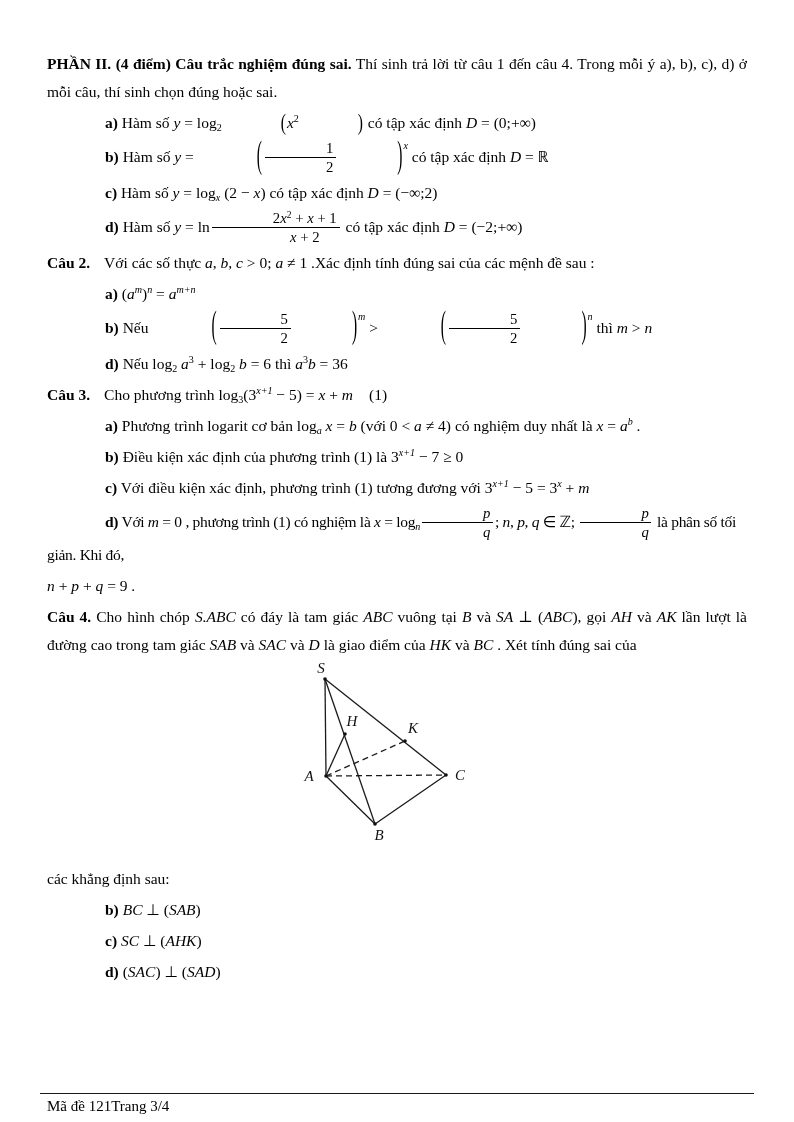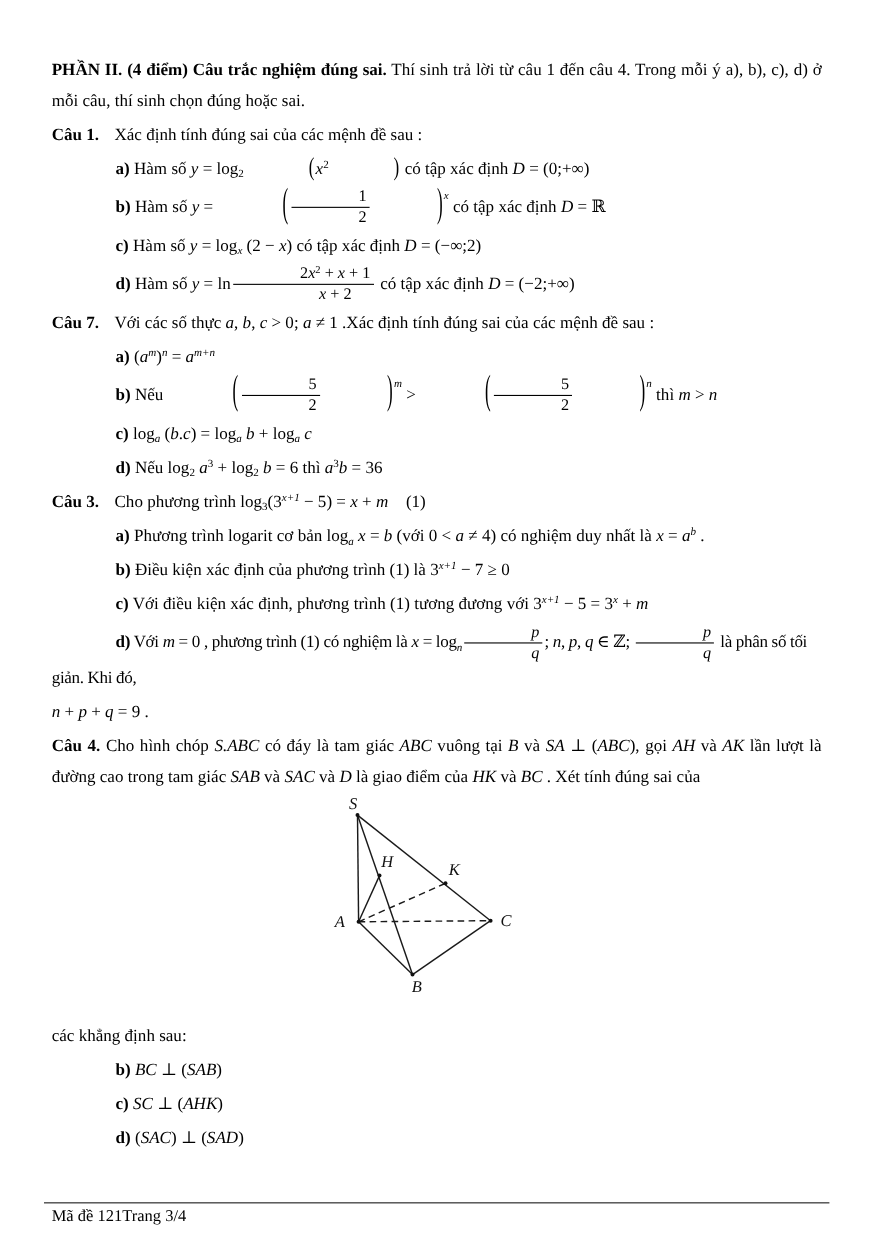--- a/index.html
+++ b/index.html
@@ -11,21 +11,21 @@
     background:#fff;
     color:#000;
     font-family:"Liberation Serif","DejaVu Serif","DejaVu Sans",serif;
     font-size:15.5px;
     line-height:28px;
     overflow:hidden;
   }
   .content{padding:34px 47px 0 47px;}
   .content p{margin:0 0 3px 0;}
   p.just{text-align:justify;}
-  p.opt{text-indent:58px;}
+  p.opt{text-indent:58px;font-family:Liberation Serif, serif;}
   p.tight{letter-spacing:-0.3px;}
   .mb{font-weight:bold;}
   .mi{font-style:italic;}
   sub{font-size:0.65em;vertical-align:-0.3em;line-height:0;}
   sup{font-size:0.65em;vertical-align:0.55em;line-height:0;}
   sup.hi{vertical-align:1.2em;}
   .frac{
     display:inline-block;vertical-align:middle;
     text-align:center;line-height:1.12;margin:0 2px;
     font-size:0.95em;
@@ -42,29 +42,27 @@
     padding:2px 7px 0 7px;
     font-size:15px;line-height:20px;
   }
 </style>
 </head>
 <body>
 
 <div class="page">
   <div class="content" id="content">
       <p class="just"><span class="mb">PHẦN II. (4 điểm) Câu trắc nghiệm đúng sai.</span><span> Thí sinh trả lời từ câu 1 đến câu 4. Trong mỗi ý a), b), c), d) ở mỗi câu, thí sinh chọn đúng hoặc sai.</span></p>
-      <p><span class="mb">Câu 1.</span><span style="display: inline-block; width: 14px;"></span><span>Xác định tính đúng sai của các mệnh đề sau :</span></p>
       <p class="opt"><span class="mb">a)</span><span> Hàm số </span><span class="mi">y</span><span> = log</span><sub>2</sub><span class="bigp" style="transform: scaleY(1.5);">(</span><span class="mi">x</span><sup>2</sup><span class="bigp" style="transform: scaleY(1.5);">)</span><span> có tập xác định </span><span class="mi">D</span><span> = (0;+∞)</span></p>
       <p class="opt"><span class="mb">b)</span><span> Hàm số </span><span class="mi">y</span><span> = </span><span class="bigp" style="transform: scaleY(2.4);">(</span><span class="frac"><span class="fr-n"><span>1</span></span><span class="fr-d"><span>2</span></span></span><span class="bigp" style="transform: scaleY(2.4);">)</span><sup class="hi mi">x</sup><span> có tập xác định </span><span class="mi">D</span><span> = ℝ</span></p>
       <p class="opt"><span class="mb">c)</span><span> Hàm số </span><span class="mi">y</span><span> = log</span><sub class="mi">x</sub><span> (2 − </span><span class="mi">x</span><span>) có tập xác định </span><span class="mi">D</span><span> = (−∞;2)</span></p>
       <p class="opt"><span class="mb">d)</span><span> Hàm số </span><span class="mi">y</span><span> = ln</span><span class="frac"><span class="fr-n"><span>2</span><span class="mi">x</span><sup>2</sup><span> + </span><span class="mi">x</span><span> + 1</span></span><span class="fr-d"><span class="mi">x</span><span> + 2</span></span></span><span> có tập xác định </span><span class="mi">D</span><span> = (−2;+∞)</span></p>
-      <p><span class="mb">Câu 7.</span><span style="display: inline-block; width: 14px;"></span><span>Với các số thực </span><span class="mi">a</span><span>, </span><span class="mi">b</span><span>, </span><span class="mi">c</span><span> &gt; 0; </span><span class="mi">a</span><span> ≠ 1 .Xác định tính đúng sai của các mệnh đề sau :</span></p>
+      <p><span class="mb">Câu 2.</span><span style="display: inline-block; width: 14px;"></span><span>Với các số thực </span><span class="mi">a</span><span>, </span><span class="mi">b</span><span>, </span><span class="mi">c</span><span> &gt; 0; </span><span class="mi">a</span><span> ≠ 1 .Xác định tính đúng sai của các mệnh đề sau :</span></p>
       <p class="opt"><span class="mb">a)</span><span> (</span><span class="mi">a</span><sup class="mi">m</sup><span>)</span><sup class="mi">n</sup><span> = </span><span class="mi">a</span><sup class="mi">m+n</sup></p>
       <p class="opt"><span class="mb">b)</span><span> Nếu </span><span class="bigp" style="transform: scaleY(2.4);">(</span><span class="frac"><span class="fr-n"><span>5</span></span><span class="fr-d"><span>2</span></span></span><span class="bigp" style="transform: scaleY(2.4);">)</span><sup class="hi mi">m</sup><span> &gt; </span><span class="bigp" style="transform: scaleY(2.4);">(</span><span class="frac"><span class="fr-n"><span>5</span></span><span class="fr-d"><span>2</span></span></span><span class="bigp" style="transform: scaleY(2.4);">)</span><sup class="hi mi">n</sup><span> thì </span><span class="mi">m</span><span> &gt; </span><span class="mi">n</span></p>
-      <p class="opt"><span class="mb">c)</span><span> log</span><sub class="mi">a</sub><span> (</span><span class="mi">b</span><span>.</span><span class="mi">c</span><span>) = log</span><sub class="mi">a</sub><span> </span><span class="mi">b</span><span> + log</span><sub class="mi">a</sub><span> </span><span class="mi">c</span></p>
       <p class="opt"><span class="mb">d)</span><span> Nếu log</span><sub>2</sub><span> </span><span class="mi">a</span><sup>3</sup><span> + log</span><sub>2</sub><span> </span><span class="mi">b</span><span> = 6 thì </span><span class="mi">a</span><sup>3</sup><span class="mi">b</span><span> = 36</span></p>
       <p><span class="mb">Câu 3.</span><span style="display: inline-block; width: 14px;"></span><span>Cho phương trình log</span><sub>3</sub><span>(3</span><sup class="mi">x+1</sup><span> − 5) = </span><span class="mi">x</span><span> + </span><span class="mi">m</span><span style="display: inline-block; width: 16px;"></span><span>(1)</span></p>
       <p class="opt"><span class="mb">a)</span><span> Phương trình logarit cơ bản log</span><sub class="mi">a</sub><span> </span><span class="mi">x</span><span> = </span><span class="mi">b</span><span> (với 0 &lt; </span><span class="mi">a</span><span> ≠ 4) có nghiệm duy nhất là </span><span class="mi">x</span><span> = </span><span class="mi">a</span><sup class="mi">b</sup><span> .</span></p>
       <p class="opt"><span class="mb">b)</span><span> Điều kiện xác định của phương trình (1) là 3</span><sup class="mi">x+1</sup><span> − 7 ≥ 0</span></p>
       <p class="opt"><span class="mb">c)</span><span> Với điều kiện xác định, phương trình (1) tương đương với 3</span><sup class="mi">x+1</sup><span> − 5 = 3</span><sup class="mi">x</sup><span> + </span><span class="mi">m</span></p>
       <p class="opt tight"><span class="mb">d)</span><span> Với </span><span class="mi">m</span><span> = 0 , phương trình (1) có nghiệm là </span><span class="mi">x</span><span> = log</span><sub class="mi">n</sub><span class="frac"><span class="fr-n"><span class="mi">p</span></span><span class="fr-d"><span class="mi">q</span></span></span><span>; </span><span class="mi">n</span><span>, </span><span class="mi">p</span><span>, </span><span class="mi">q</span><span> ∈ ℤ; </span><span class="frac"><span class="fr-n"><span class="mi">p</span></span><span class="fr-d"><span class="mi">q</span></span></span><span> là phân số tối giản. Khi đó,</span></p>
       <p><span class="mi">n</span><span> + </span><span class="mi">p</span><span> + </span><span class="mi">q</span><span> = 9 .</span></p>
       <p class="just"><span class="mb">Câu 4.</span><span> Cho hình chóp </span><span class="mi">S.ABC</span><span> có đáy là tam giác </span><span class="mi">ABC</span><span> vuông tại </span><span class="mi">B</span><span> và </span><span class="mi">SA</span><span> ⊥ (</span><span class="mi">ABC</span><span>), gọi </span><span class="mi">AH</span><span> và </span><span class="mi">AK</span><span> lần lượt là đường cao trong tam giác </span><span class="mi">SAB</span><span> và </span><span class="mi">SAC</span><span> và </span><span class="mi">D</span><span> là giao điểm của </span><span class="mi">HK</span><span> và </span><span class="mi">BC</span><span> . Xét tính đúng sai của</span></p>
       <div class="figwrap"><svg width="200" height="192" viewBox="0 0 200 192">
           <line x1="37" y1="17" x2="38" y2="114" stroke="#1a1a1a" stroke-width="1.3"></line>

